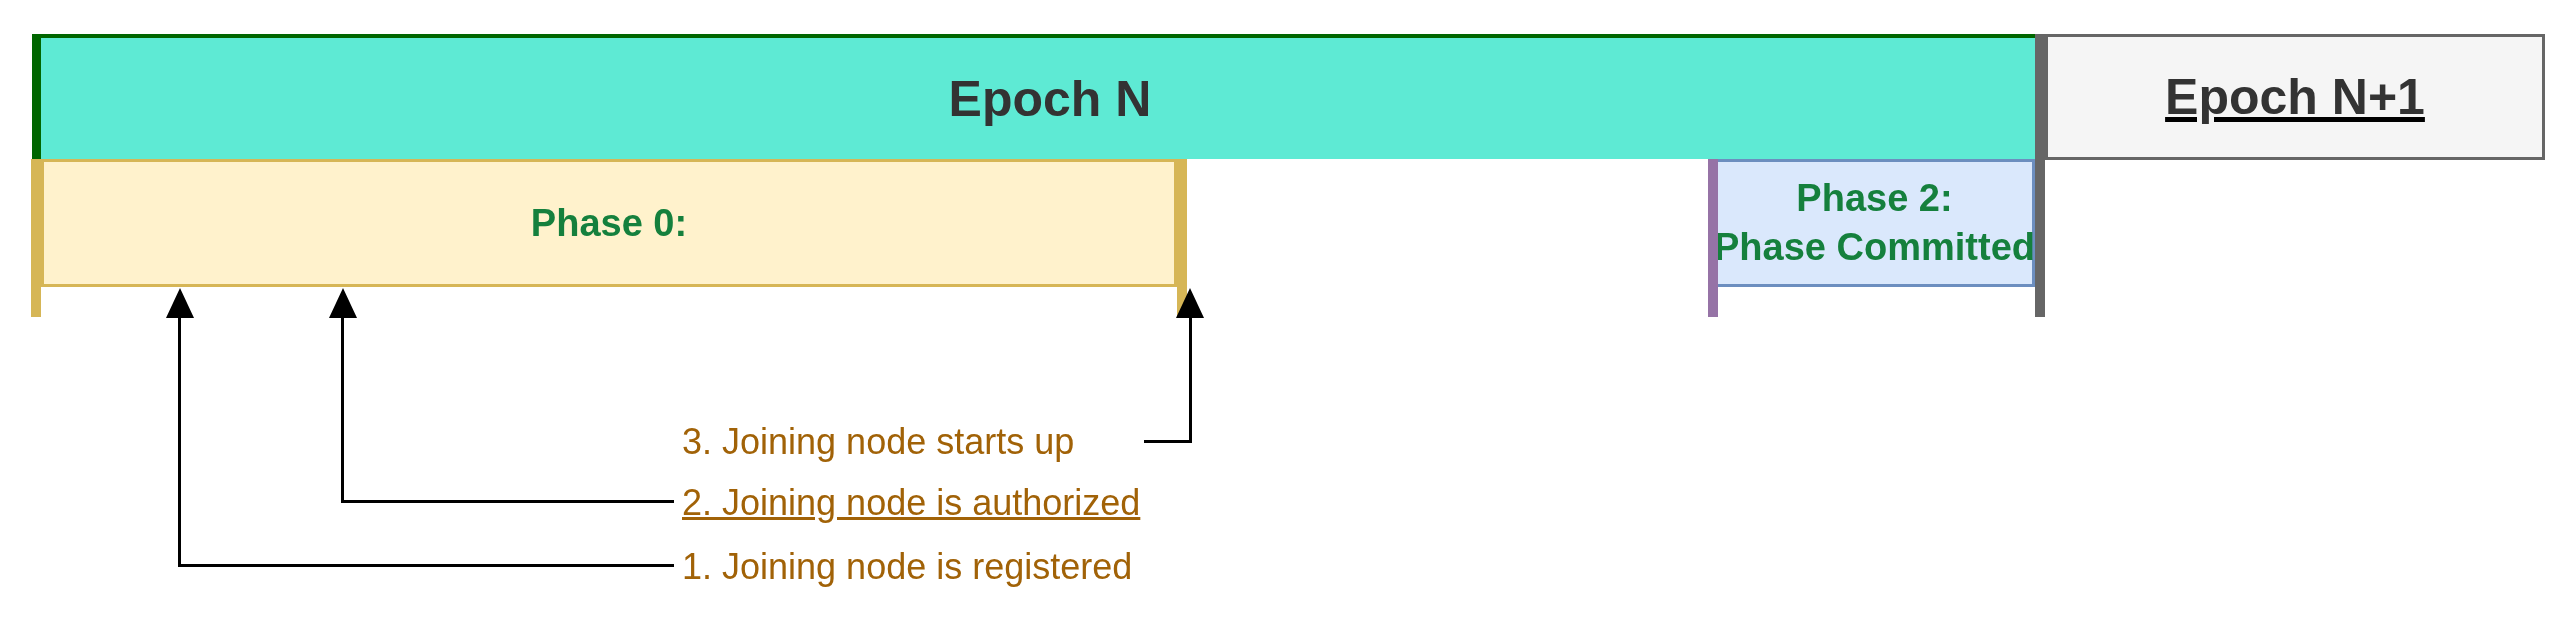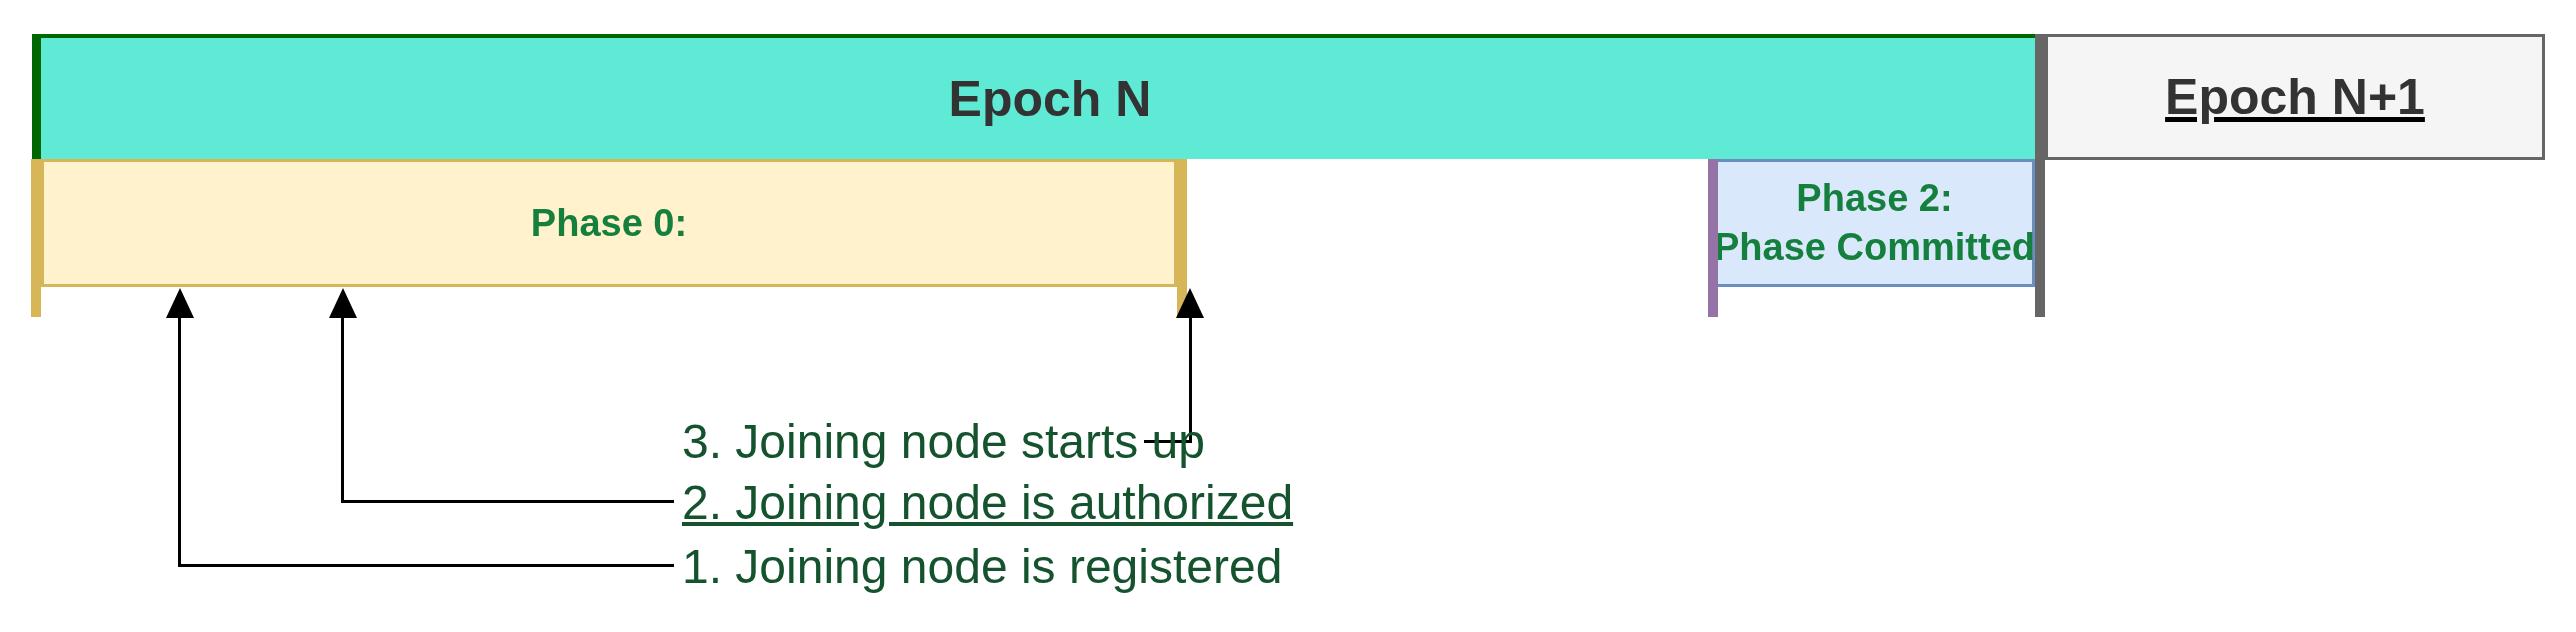--- a/index.html
+++ b/index.html
@@ -66,21 +66,21 @@
   .stem-2 { left: 341px;  top: 311px; height: 190px; }
   .stem-3 { left: 1189px; top: 311px; height: 131px; }
   .connector { height: 3.1px; background: #000000; }
   .conn-1 { left: 178px;  top: 564px; width: 496px; }
   .conn-2 { left: 341px;  top: 500px; width: 333px; }
   .conn-3 { left: 1144px; top: 440px; width: 48px; }
 
   
   .event-label {
     left: 682px; height: 41px; line-height: 41px;
-    font-size: 48px; color: #14532d; white-space: nowrap;
+    font-size: 36px; color: #a16207; white-space: nowrap;
   }
   .event-3 { top: 421px; }
   .event-2 { top: 482px; text-decoration: underline; }
   .event-1 { top: 546px; }
 </style>
 </head>
 <body>
 
 <div class="canvas">
 

